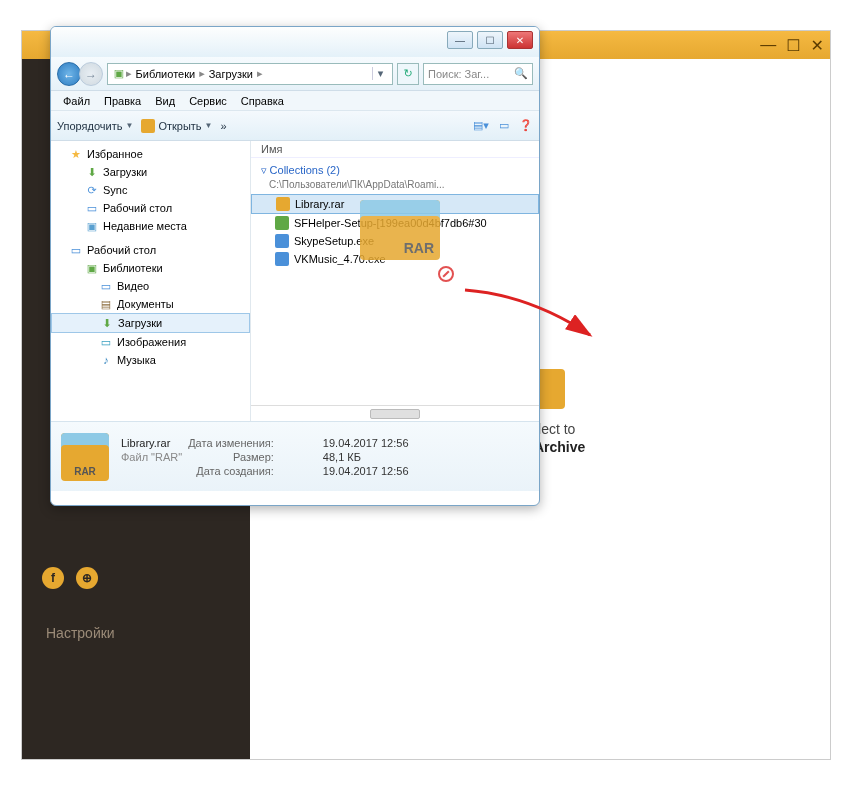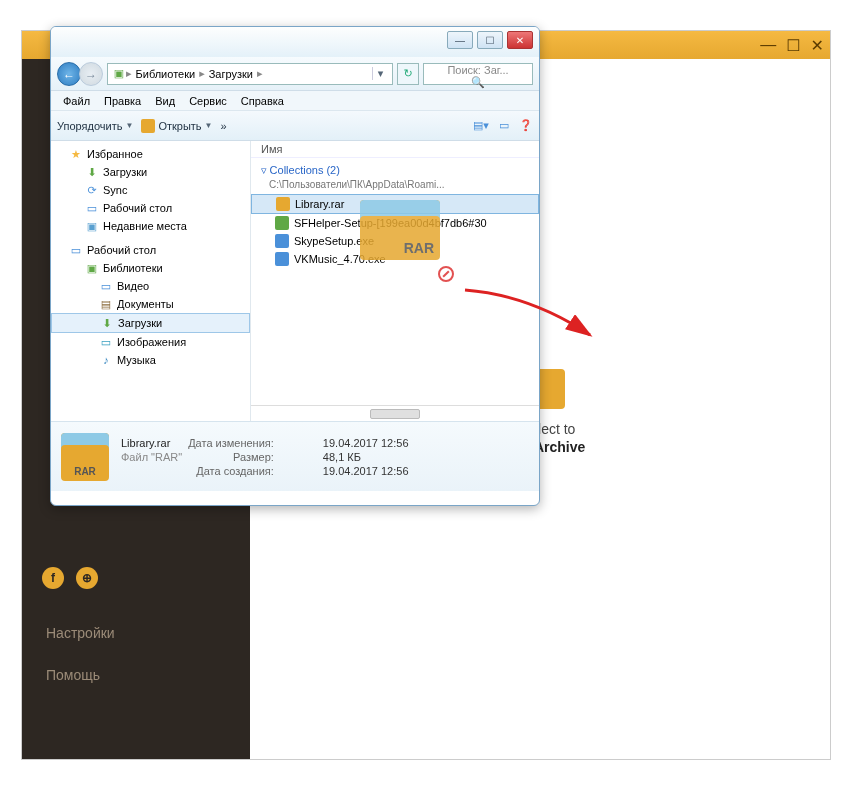--- a/index.html
+++ b/index.html
@@ -28,21 +28,21 @@
 
 .ex-nav { height: 34px; background: linear-gradient(#f6fbfe,#e6f1f8); display: flex; align-items: center; padding: 0 6px; gap: 4px; border-bottom: 1px solid #cfdde8; }
 .navbtns { display: flex; }
 .navcirc { width: 24px; height: 24px; border-radius: 50%; background: radial-gradient(#6fb5e8,#2d7cc1); color:#fff; display:flex; align-items:center; justify-content:center; font-size:12px; border:1px solid #2a6ea9; }
 .navcirc.fwd { background: radial-gradient(#e8eef3,#cfd9e0); color:#789; border-color:#bcd; margin-left:-2px; }
 .addrbar { flex: 1; height: 22px; background:#fff; border:1px solid #9bb; display:flex; align-items:center; font-size:11px; padding:0 4px; }
 .addrbar .crumb { padding: 0 4px; }
 .addrbar .sep { color:#888; }
 .addr-drop { width:16px; text-align:center; border-left:1px solid #ccd; color:#567; }
 .refresh { width:22px; height:22px; border:1px solid #9bb; background:#eef7fb; display:flex; align-items:center; justify-content:center; color:#2a7; font-size:11px; }
-.searchbox { width: 110px; height:22px; border:1px solid #9bb; background:#fff; font-size:11px; color:#888; padding:0 4px; display:flex; align-items:center; justify-content:space-between;flex-direction:column; }
+.searchbox { width: 110px; height:22px; border:1px solid #9bb; background:#fff; font-size:11px; color:#888; padding:0 4px; display:flex; align-items:center; justify-content:space-between; }
 .searchbox .mag { color:#4a90d9; }
 
 .ex-menu { height: 20px; background:#f1f7fb; border-bottom:1px solid #dce7ef; display:flex; align-items:center; font-size:11px; gap: 2px; padding: 0 6px; }
 .ex-menu span { padding: 0 6px; }
 
 .ex-toolbar { height: 30px; background: linear-gradient(#f4f9fd,#e3f0f8); border-bottom:1px solid #cfdde8; display:flex; align-items:center; padding: 0 6px; font-size: 11px; color:#234; justify-content: space-between;}
 .ex-toolbar .left { display:flex; align-items:center; gap:8px; }
 .tb-item { display:flex; align-items:center; gap:3px; }
 .tb-item .drop { font-size:8px; color:#567; }
 .open-btn .sq { width:14px; height:14px; background:#e6a830; display:inline-block; border-radius:2px; }
@@ -101,21 +101,20 @@
     <span>—</span>
     <span>☐</span>
     <span>✕</span>
   </div>
   <div class="bg-sidebar">
     <div class="bg-social">
       <div class="circ">f</div>
       <div class="circ">⊕</div>
     </div>
     <div class="bg-menu">Настройки</div>
-    <div class="bg-menu">Помощь</div>
   </div>
   <div class="bg-main">
     <div class="bg-drop">
       <div class="fold"></div>
       <p>or Select to</p>
       <p class="st">Open Archive</p>
     </div>
   </div>
 </div>
 

